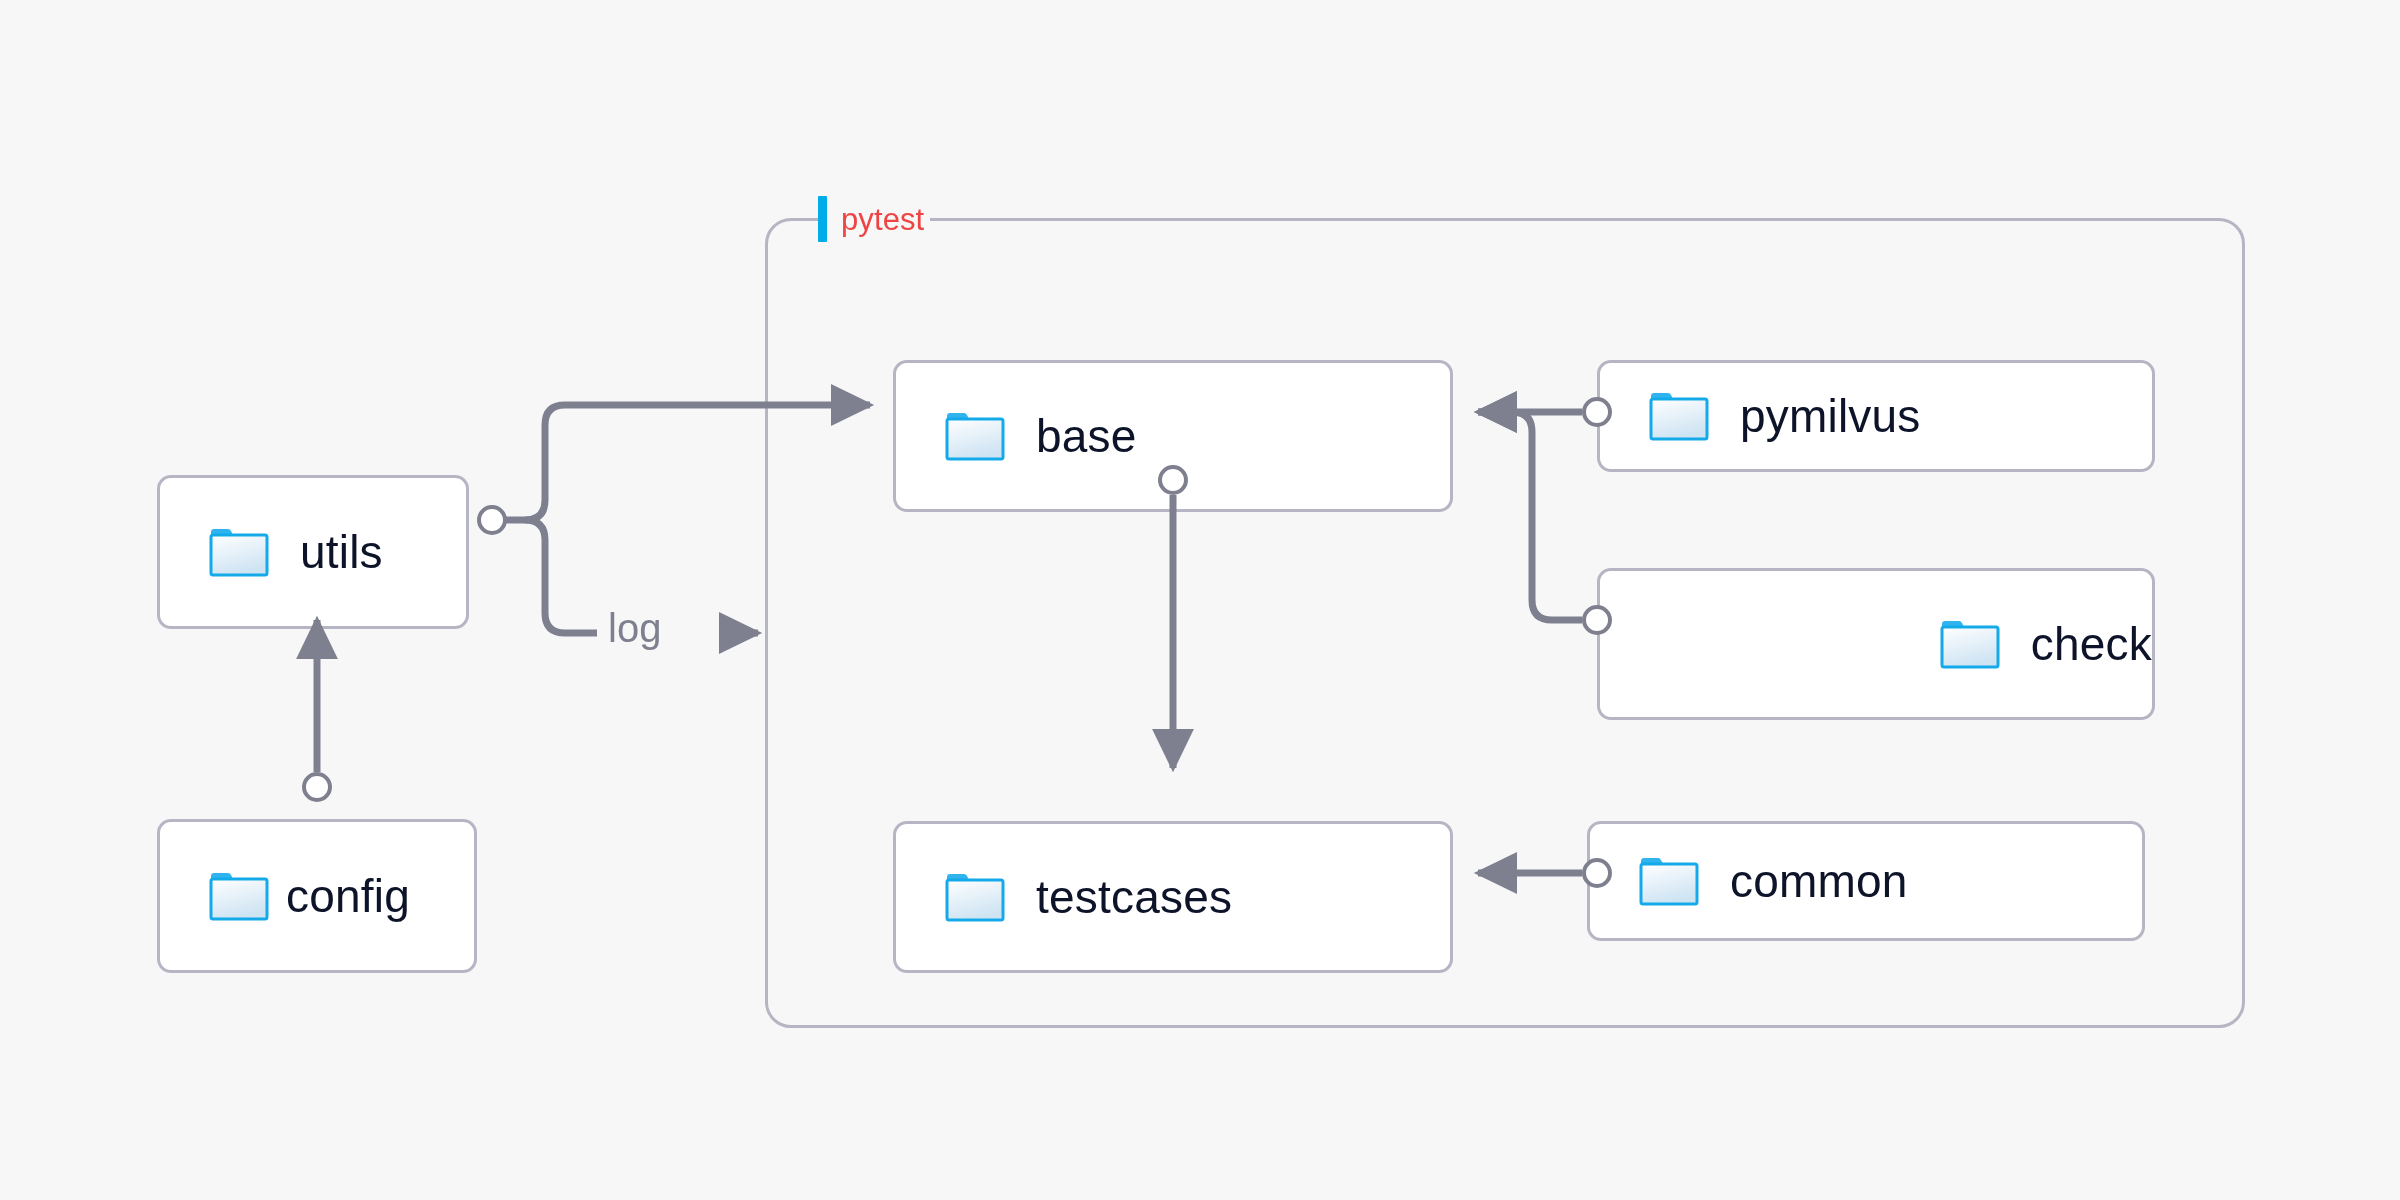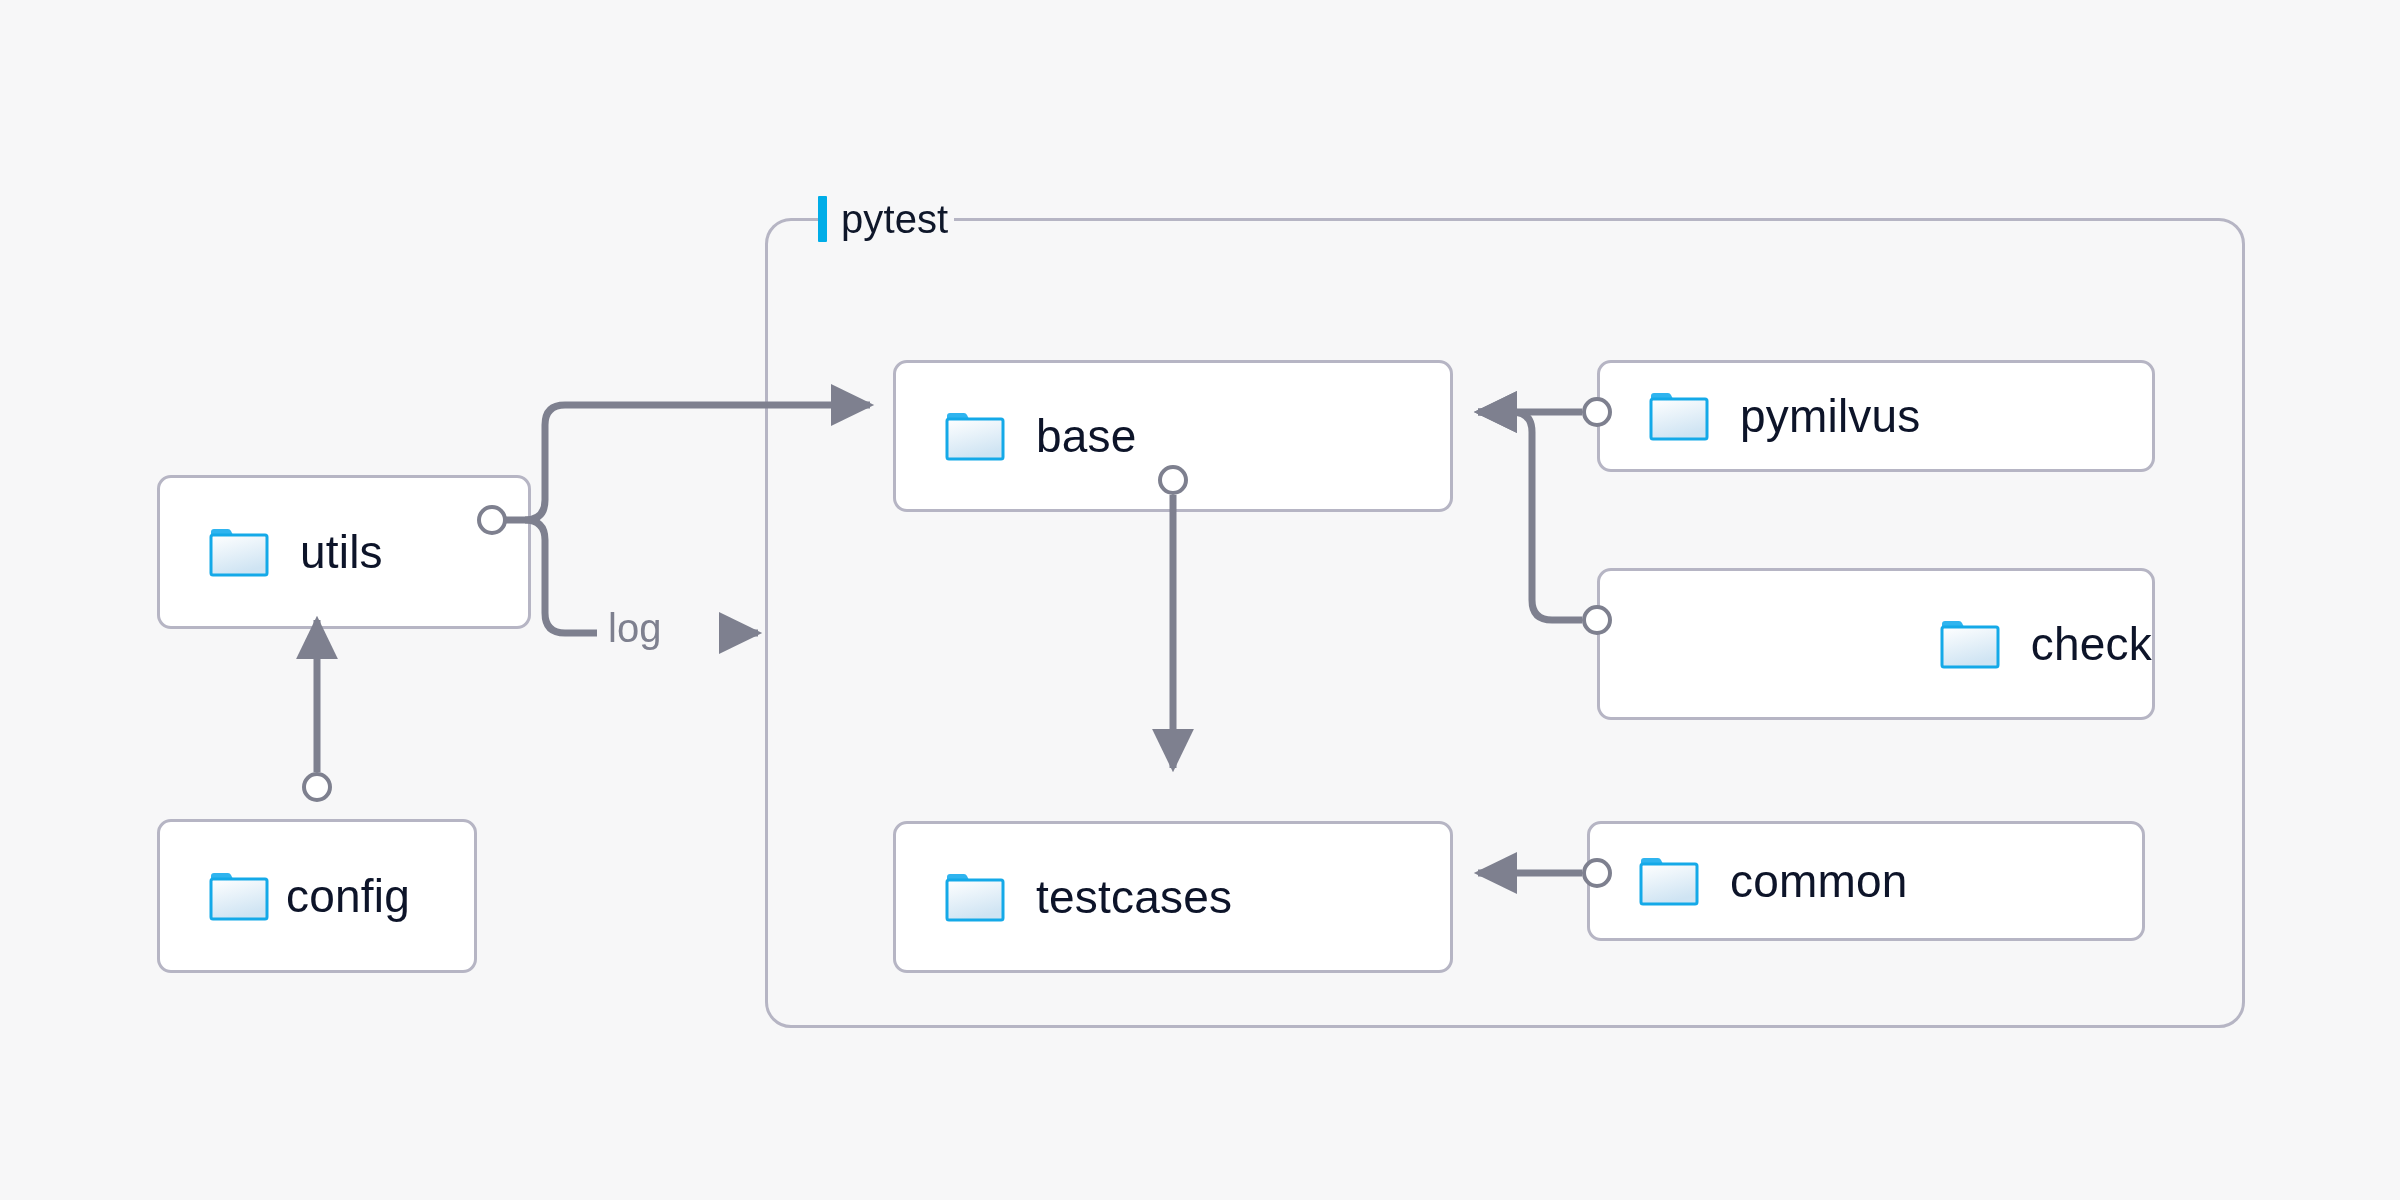--- a/index.html
+++ b/index.html
@@ -41,22 +41,22 @@
     gap: 14px;
   }
   .group-accent-bar {
     width: 9px;
     height: 46px;
     background: #00ade8;
     border-radius: 1px;
     flex: 0 0 auto;
   }
   .group-label-text {
-    font-size: 40px;
-    color: #0f172a;
+    font-size: 31px;
+    color: #ef4444;
     line-height: 1;
     letter-spacing: 0.1px;
     white-space: nowrap;
   }
 
   
   .node {
     position: absolute;
     box-sizing: border-box;
     background: #ffffff;
@@ -150,21 +150,21 @@
       <path d="M 1582 873 L 1478 873" marker-end="url(#arrowhead)"></path>
     </g>
   </svg>
 
   <div class="group-box"></div>
   <div class="group-label-mask">
     <span class="group-accent-bar"></span>
     <span class="group-label-text">pytest</span>
   </div>
 
-  <div class="node" id="node-utils" style="left: 157px; top: 443px; width: 374px; height: 154px;">
+  <div class="node" id="node-utils" style="left: 157px; top: 443px; width: 312px; height: 154px;">
     <svg class="folder-icon" viewBox="0 0 62 52">
       <defs>
           <linearGradient id="fg1" x1="0" y1="0" x2="0.35" y2="1">
         <stop offset="0%" stop-color="#ffffff"></stop>
             <stop offset="100%" stop-color="#cfe4f3"></stop>
       </linearGradient>
         </defs>
       <path d="M3 12 L3 6 Q3 3 6 3 L20 3 Q22 3 23 5 L25 9 L26 12 Z" fill="#2fb4ef"></path>
       <rect x="3" y="9" width="56" height="40" rx="2" fill="url(#fg1)" stroke="#14a9e8" stroke-width="3"></rect>
     </svg>

